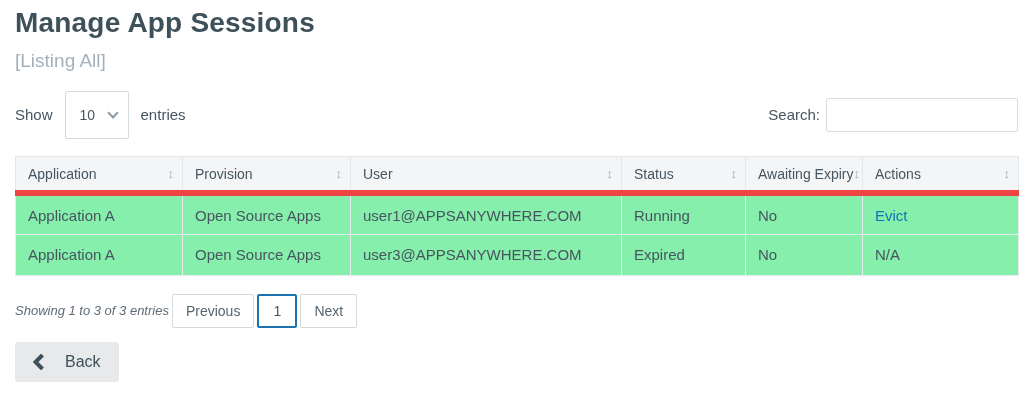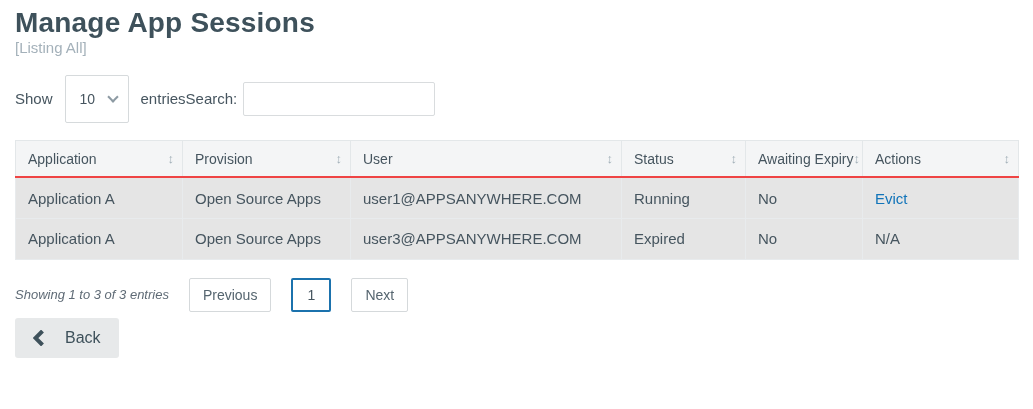--- a/index.html
+++ b/index.html
@@ -11,27 +11,27 @@
     overflow: hidden;
   }
   .page { padding: 8px 15px 0 15px; }
 
   
   h1.page-title {
     font-size: 28px; font-weight: bold; color: #3e515b;
     letter-spacing: 0.2px; line-height: 1.1;
   }
   .page-subtitle {
-    font-size: 15px; color: #a4b1ba; margin-top: 0;
+    font-size: 19px; color: #a4b1ba; margin-top: 11px;
   }
 
   
   .toolbar {
     margin-top: 19px;
-    display: flex; align-items: center;
+    display: flex; justify-content: space-between; align-items: center;
   }
   .length-control { display: flex; align-items: center; font-size: 15px; color: #46555f; }
   .select-box {
     margin: 0 12px; width: 64px; height: 48px;
     border: 1px solid #d6dadc; border-radius: 2px; background: #fff;
     display: flex; align-items: center; justify-content: space-between;
     padding: 0 11px 0 14px; cursor: pointer; font-size: 14px; color: #46555f;
   }
   .chevron-down {
     width: 8px; height: 8px; margin-top: -4px;
@@ -53,55 +53,55 @@
     width: 1003px; border-collapse: collapse; table-layout: fixed;
     border-top: 1px solid #e3e7e9;
     border-bottom: 1px solid #d3d8db;
     font-size: 15px;
   }
   col.c0 { width: 167px; } col.c1 { width: 168px; } col.c2 { width: 271px; }
   col.c3 { width: 124px; } col.c4 { width: 117px; } col.c5 { width: 156px; }
   thead th {
     height: 37px; background: #f4f5f6;
     border-left: 1px solid #e3e7e9; border-right: 1px solid #e3e7e9;
-    border-bottom: 2px solid #ef4444;
+    border-bottom: 6px solid #ef4444;
     font-size: 14px; font-weight: normal; color: #46555f;
     text-align: left; padding: 0 8px 0 12px; cursor: pointer;
     white-space: nowrap; overflow: hidden;
   }
   thead th .th-inner { display: flex; align-items: center; justify-content: space-between; }
   .sort-icon { color: #a0aeb7; font-size: 13px; font-weight: bold; line-height: 1; }
   tbody td {
-    height: 41px; background: #e5e5e5;
+    height: 41px; background: #86efac;
     border: 1px solid #e8ebed;
     padding: 0 8px 0 12px; color: #46555f;
     white-space: nowrap; overflow: hidden;
   }
   td .action-link { color: #1174b9; text-decoration: none; cursor: pointer; }
 
   
   .footer-row {
     margin-top: 18px; width: 1003px;
     display: flex; justify-content: flex-start; align-items: center;
   }
   .summary { font-size: 13px; font-style: italic; color: #5f6b76; }
   .pagination { display: flex; }
   .page-btn {
     height: 34px; background: #fff;
     border: 1px solid #d5d9db; border-radius: 2px;
     color: #55656f; font-family: "Liberation Sans", sans-serif; font-size: 14px;
-    padding: 0 13px; margin-left: 20px; cursor: pointer;
+    padding: 0 13px; margin-left: 3px; cursor: pointer;
     display: flex; align-items: center; justify-content: center;
   }
   .page-btn.num { width: 40px; padding: 0; }
   .page-btn.active { border: 2px solid #1b72ad; color: #46555f; }
 
   
   .back-button {
-    margin-top: 6px;
+    margin-top: 14px;
     height: 40px; min-width: 97px;
     background: #e7e9ea; border: none; border-radius: 3px;
     display: inline-flex; align-items: center; justify-content: center;
     gap: 21px; padding: 0 18px;
     font-family: "Liberation Sans", sans-serif; font-size: 16px; color: #3e515b;
     cursor: pointer;
   }
   .back-button svg { display: block; }
 </style>
 </head>

